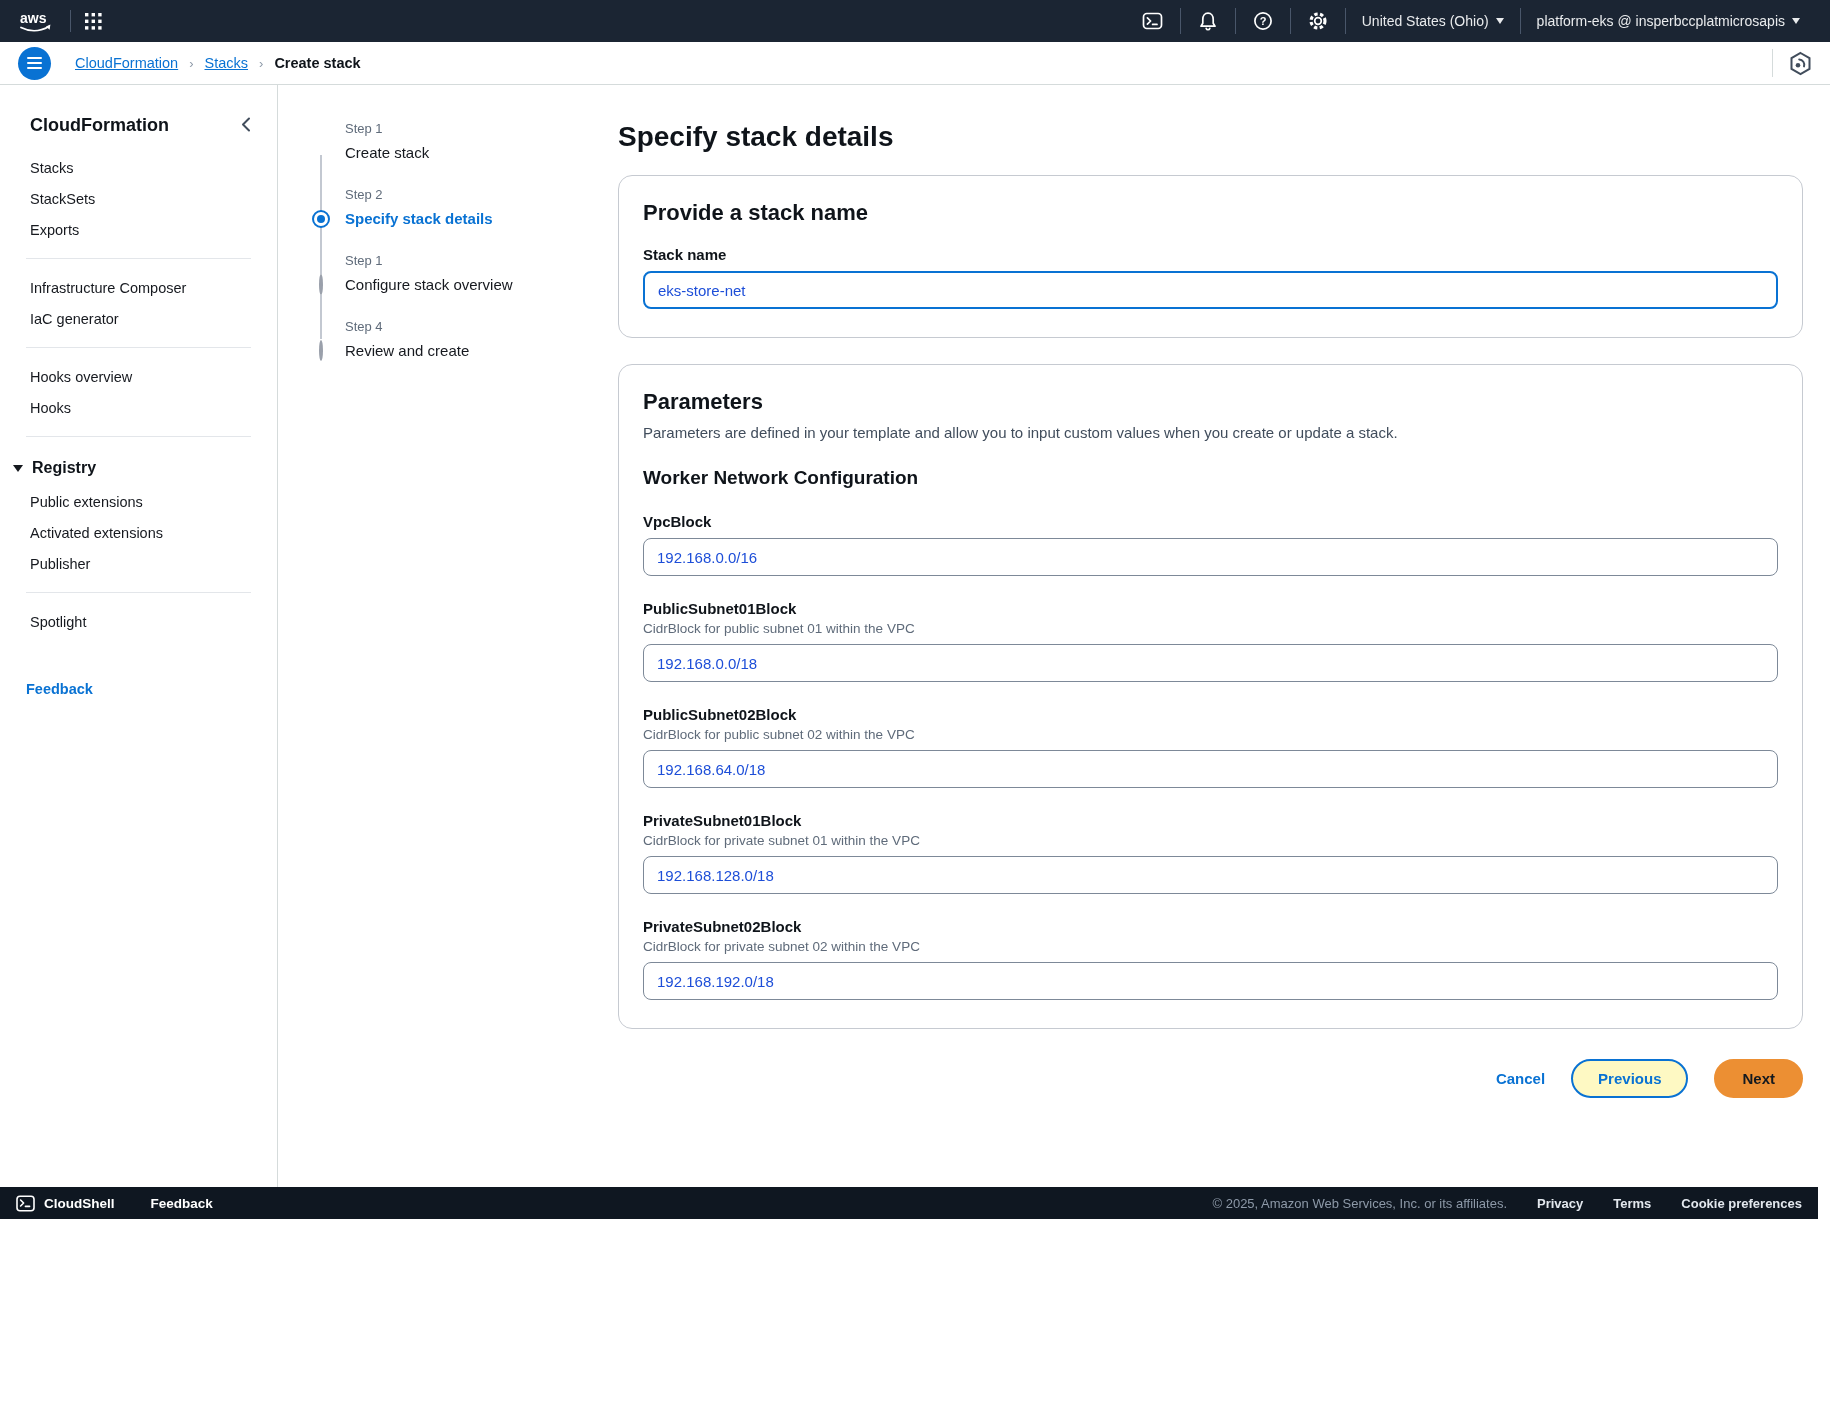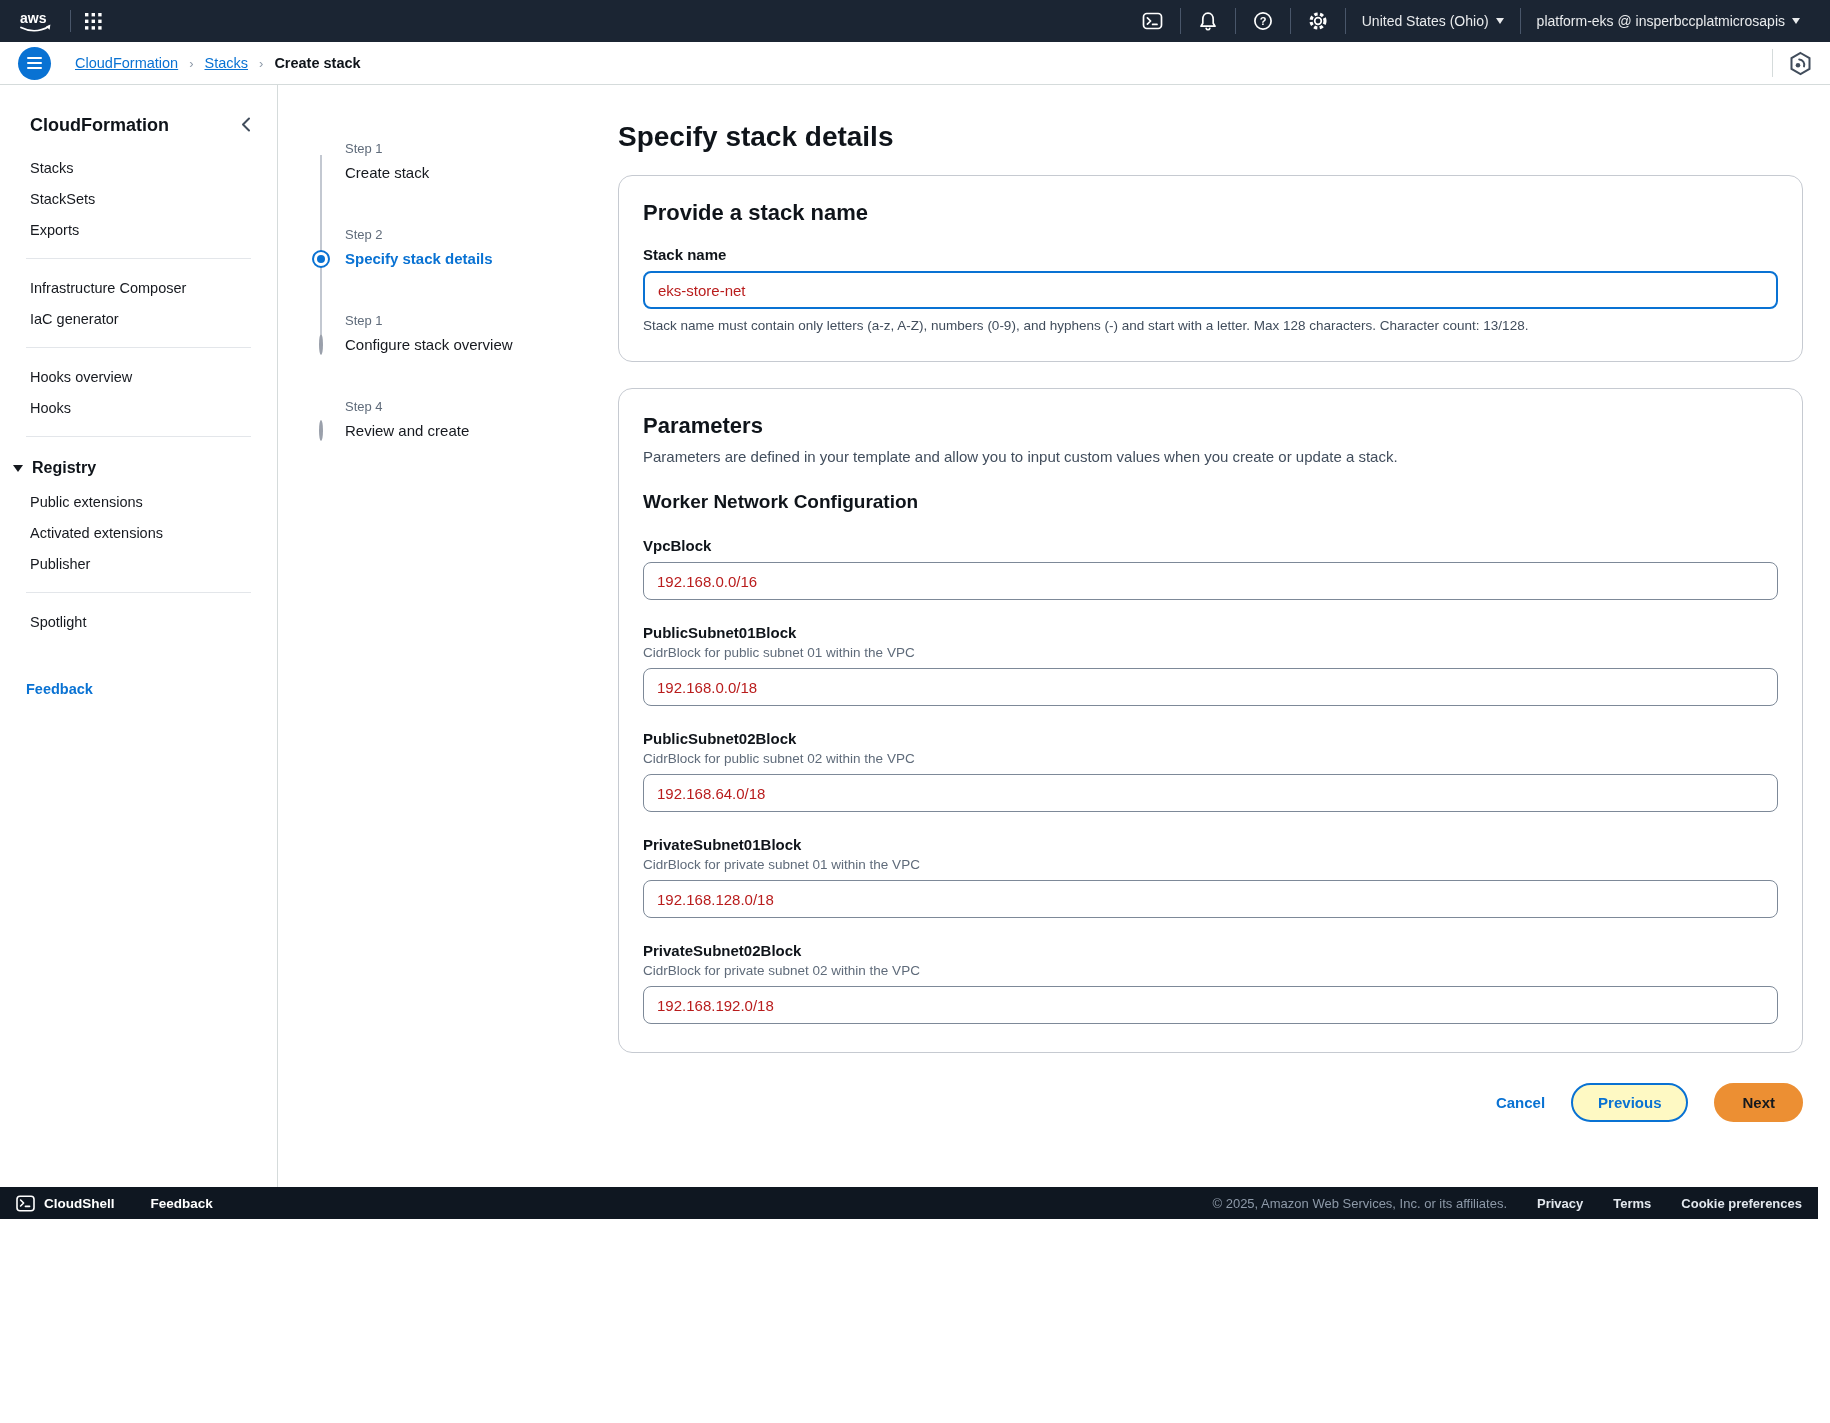--- a/index.html
+++ b/index.html
@@ -44,36 +44,36 @@
   .sb-item { padding:7.5px 10px 7.5px 30px; font-size:14.5px; color:#16191f; cursor:pointer; }
   .sb-div { border:none; border-top:1px solid #e3e6ea; margin:13px 26px; }
   .sb-registry { display:flex; align-items:center; gap:9px; padding:9px 10px 9px 13px; font-weight:bold; font-size:16px; cursor:pointer; }
   .tri-down { width:0; height:0; border-left:5.5px solid transparent; border-right:5.5px solid transparent; border-top:7.5px solid #16191f; }
   .sb-feedback { display:inline-block; margin:44px 0 0 26px; color:#0972d3; font-weight:bold; font-size:14.5px; text-decoration:none; cursor:pointer; }
 
   
   .steps { width:340px; min-width:340px; position:relative; padding:36px 0 0 34px; }
   .steps::before { content:""; position:absolute; left:42px; top:70px; height:184px; width:2px; background:#c3c8d1; }
   .step { display:grid; grid-template-columns:18px auto; column-gap:15px; margin-bottom:24px; position:relative; }
-  .step-label { grid-column:2; font-size:13px; color:#5f6b7a; margin-bottom:5px; line-height:16px;margin-top:20px; }
+  .step-label { grid-column:2; font-size:13px; color:#5f6b7a; margin-bottom:5px; line-height:16px; }
   .step-ind { grid-column:1; grid-row:2; align-self:center; justify-self:center; position:relative; z-index:2; }
   .step-name { grid-column:2; grid-row:2; font-size:15px; line-height:21px; color:#16191f; cursor:pointer; }
   .step-name.active { color:#0972d3; font-weight:bold; }
   .dot-filled { width:18px; height:18px; border-radius:50%; background:#414d5c; }
   .dot-active { width:18px; height:18px; border-radius:50%; border:2px solid #0972d3; background:#fff; display:flex; align-items:center; justify-content:center; }
   .dot-active::after { content:""; width:8px; height:8px; border-radius:50%; background:#0972d3; }
   .dot-empty { width:18px; height:18px; border-radius:50%; border:2px solid #9aa0ab; background:#fff; }
 
   
   .main { flex:1; padding:36px 27px 0 0; }
   .page-title { font-size:28px; font-weight:bold; margin-bottom:22px; }
   .card { background:#fff; border:1px solid #c6cad1; border-radius:14px; padding:24px 24px 28px; margin-bottom:26px; }
   .card h2 { font-size:22px; font-weight:bold; }
   .field-label { font-size:15px; font-weight:bold; margin-top:20px; }
-  .text-input { display:block; margin-top:8px; width:100%; height:38px; border:1px solid #7d8998; border-radius:8px; font-size:15px; padding:0 13px; color:#b91c1c; font-family:"Liberation Sans",sans-serif; outline:none; background:#fff; }
+  .text-input { display:block; margin-top:8px; width:100%; height:38px; border:1px solid #7d8998; border-radius:8px; font-size:15px; padding:0 13px; color:#1d4ed8; font-family:"Liberation Sans",sans-serif; outline:none; background:#fff; }
   .text-input.focused { border:2px solid #0972d3; }
   .helper { margin-top:9px; font-size:13.5px; color:#414d5c; }
   .card-desc { margin-top:9px; font-size:15px; color:#414d5c; }
   .group-title { font-size:19px; font-weight:bold; margin-top:26px; }
   .param { margin-top:24px; }
   .param-name { font-size:15px; font-weight:bold; }
   .param-desc { margin-top:4px; font-size:13.5px; color:#5f6b7a; }
 
   .actions { display:flex; justify-content:flex-end; align-items:center; gap:26px; margin-top:30px; }
   .btn-link { background:none; border:none; color:#0972d3; font-weight:bold; font-size:15px; cursor:pointer; font-family:"Liberation Sans",sans-serif; }
@@ -261,21 +261,20 @@
       </div>
     </nav>
 
     <main class="main">
       <h1 class="page-title">Specify stack details</h1>
 
       <section class="card">
         <h2>Provide a stack name</h2>
         <div class="field-label">Stack name</div>
         <input class="text-input focused" type="text" value="eks-store-net" style="">
-        <div class="helper">Stack name must contain only letters (a-z, A-Z), numbers (0-9), and hyphens (-) and start with a letter. Max 128 characters. Character count: 13/128.</div>
       </section>
 
       <section class="card">
         <h2>Parameters</h2>
         <p class="card-desc">Parameters are defined in your template and allow you to input custom values when you create or update a stack.</p>
         <h3 class="group-title">Worker Network Configuration</h3>
 
         <div class="param">
           <div class="param-name">VpcBlock</div>
           <input class="text-input" type="text" value="192.168.0.0/16" style="">

